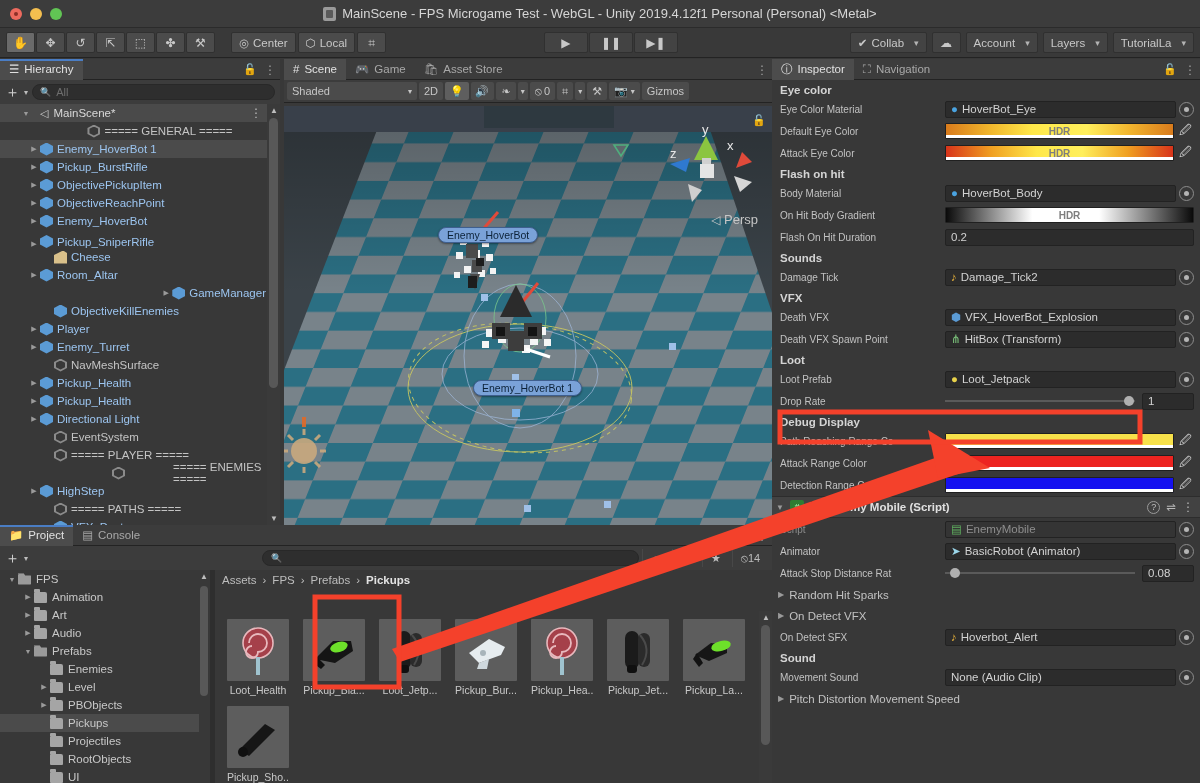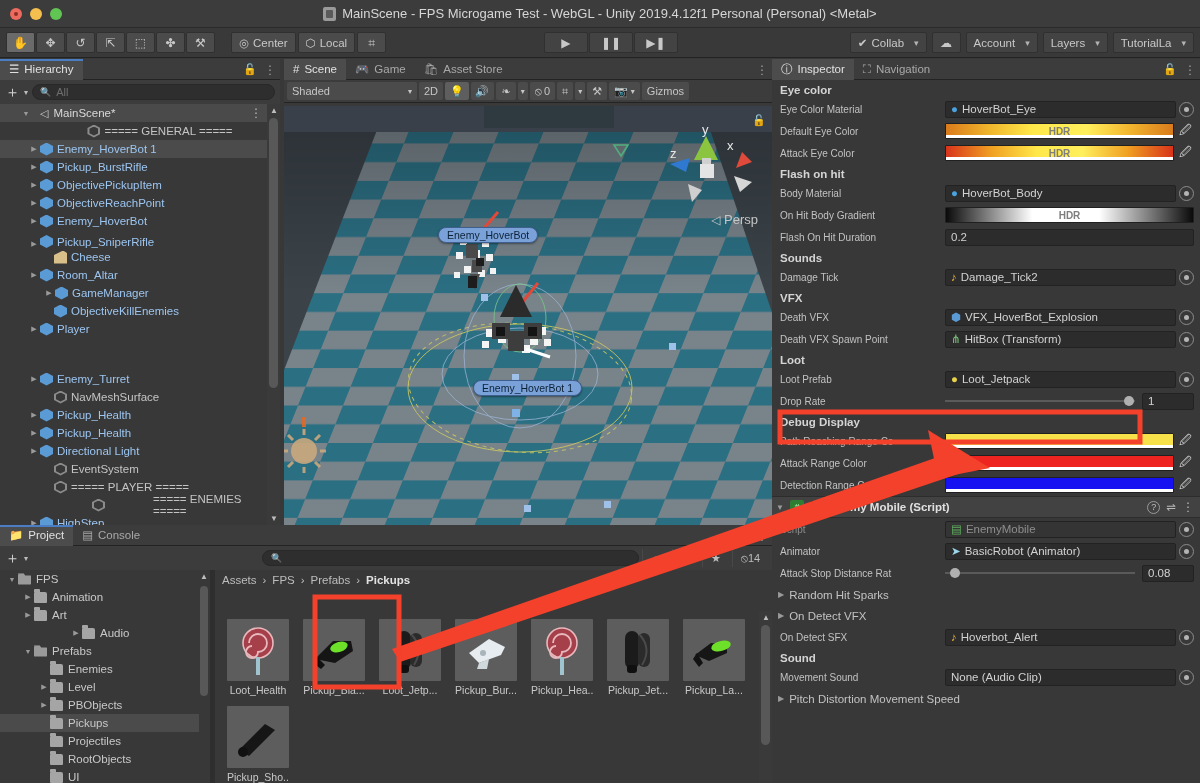--- a/index.html
+++ b/index.html
@@ -335,39 +335,39 @@
             <span class="arrow"></span>
             <span class="gicon cheese"></span>
             <span>Cheese</span>
           </div>
           <div class="hrow" style="padding-left: 28px;">
             <span class="arrow">▶</span>
             <span class="gicon cube-b"></span>
             <span>Room_Altar</span>
             <span class="chev">›</span>
           </div>
-          <div class="hrow" style="padding-left: 43px;">
+          <div class="hrow" style="padding-left: 15px; justify-content: flex-end;">
             <span class="arrow">▶</span>
             <span class="gicon cube-b"></span>
             <span>GameManager</span>
             <span class="chev">›</span>
           </div>
           <div class="hrow" style="padding-left: 42px;">
             <span class="arrow"></span>
             <span class="gicon cube-b"></span>
             <span>ObjectiveKillEnemies</span>
             <span class="chev">›</span>
           </div>
           <div class="hrow" style="padding-left: 28px;">
             <span class="arrow">▶</span>
             <span class="gicon cube-b"></span>
             <span>Player</span>
             <span class="chev">›</span>
           </div>
-          <div class="hrow" style="padding-left: 28px; margin-top: 32px;">
+          <div class="hrow" style="padding-left: 28px;">
             <span class="arrow">▶</span>
             <span class="gicon cube-b"></span>
             <span>Enemy_Turret</span>
             <span class="chev">›</span>
           </div>
           <div class="hrow plain" style="padding-left: 42px;">
             <span class="arrow"></span>
             <span class="gicon cube-g"></span>
             <span>NavMeshSurface</span>
           </div>
@@ -392,21 +392,21 @@
           <div class="hrow plain" style="padding-left: 42px;">
             <span class="arrow"></span>
             <span class="gicon cube-g"></span>
             <span>EventSystem</span>
           </div>
           <div class="hrow plain" style="padding-left: 42px;">
             <span class="arrow"></span>
             <span class="gicon cube-g"></span>
             <span>===== PLAYER =====</span>
           </div>
-          <div class="hrow plain" style="padding-left: 36px; gap: 44px;">
+          <div class="hrow plain" style="padding-left: 56px; gap: 44px;">
             <span class="arrow"></span>
             <span class="gicon cube-g"></span>
             <span>===== ENEMIES =====</span>
           </div>
           <div class="hrow" style="padding-left: 28px;">
             <span class="arrow">▶</span>
             <span class="gicon cube-b"></span>
             <span>HighStep</span>
             <span class="chev">›</span>
           </div>
@@ -634,21 +634,21 @@
           <div class="prow" style="padding-left: 22px;">
             <span class="arrow">▶</span>
             <span class="folder"></span>
             <span>Animation</span>
           </div>
           <div class="prow" style="padding-left: 22px;">
             <span class="arrow">▶</span>
             <span class="folder"></span>
             <span>Art</span>
           </div>
-          <div class="prow" style="padding-left: 22px; margin-left: 48px;">
+          <div class="prow" style="padding-left: 22px;">
             <span class="arrow">▶</span>
             <span class="folder"></span>
             <span>Audio</span>
           </div>
           <div class="prow" style="padding-left: 22px;">
             <span class="arrow">▼</span>
             <span class="folder open"></span>
             <span>Prefabs</span>
           </div>
           <div class="prow" style="padding-left: 38px;">

